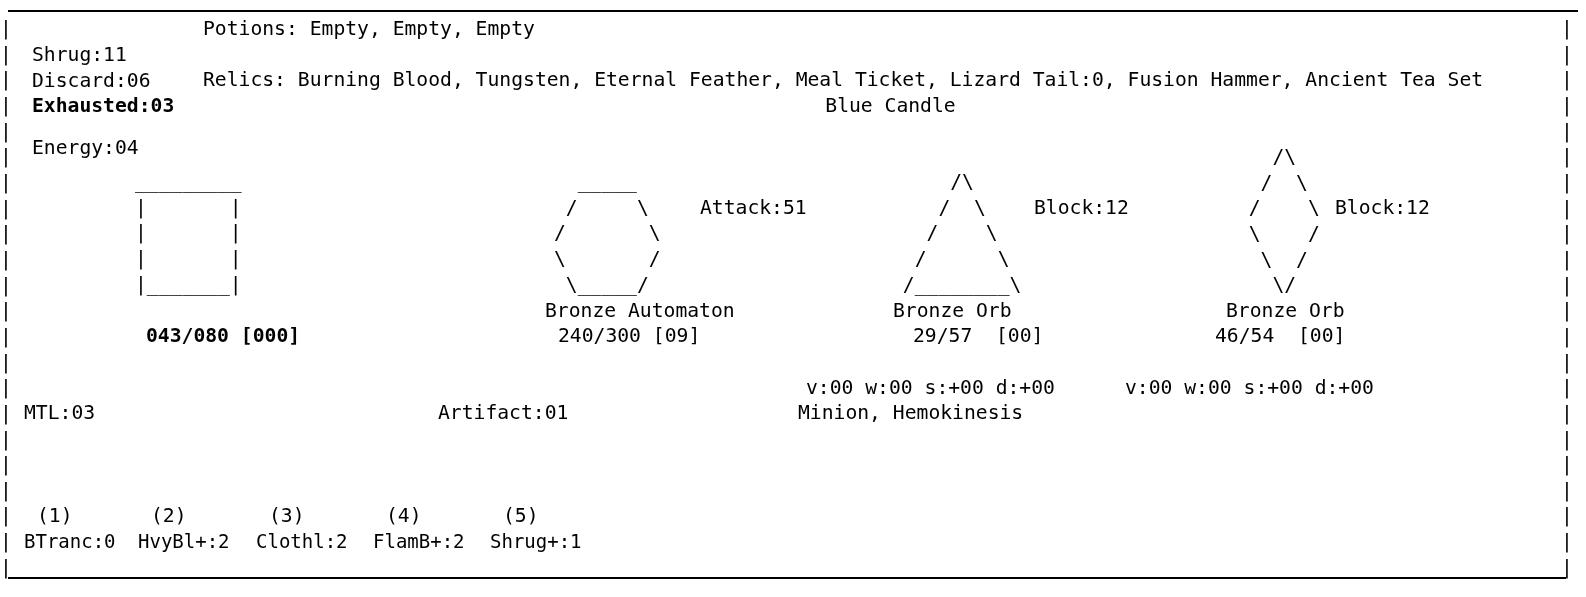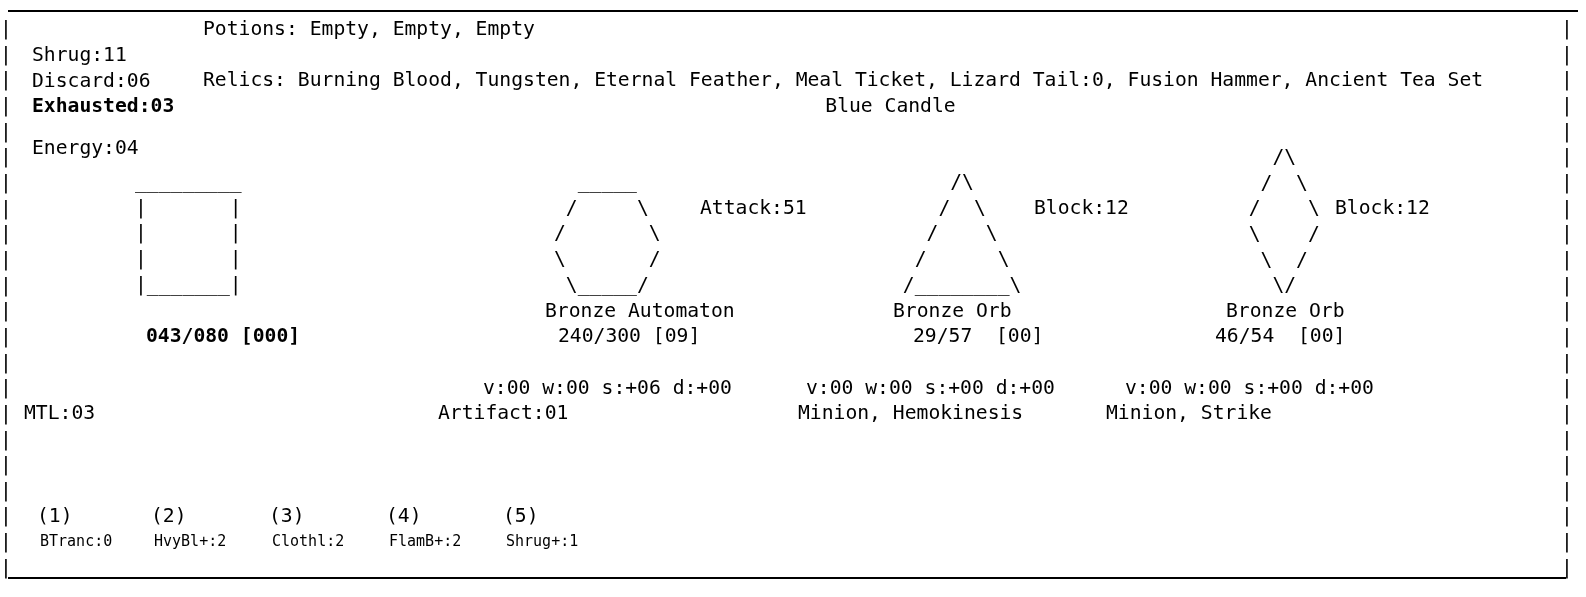--- a/index.html
+++ b/index.html
@@ -77,25 +77,24 @@
   .card .slot-line {
     font-family: "DejaVu Sans Mono", "Liberation Mono", monospace;
     font-size: 19.7px;
     line-height: 25.65px;
     color: #000;
     white-space: pre;
     padding-left: 13px;
   }
   .card .label-line {
     font-family: "DejaVu Sans Mono", "Liberation Mono", monospace;
-    font-size: 15px;
+    font-size: 19px;
     line-height: 25.65px;
     color: #000;
     white-space: pre;
-    margin-left: 16px;
   }
 </style>
 </head>
 <body>
 
 <div class="screen">
 
   <div class="hline top-line"></div>
   <div class="hline bottom-line"></div>
   <pre class="t pipes-left">|
@@ -160,21 +159,20 @@
   <pre class="t p-extra">MTL:03</pre>
 
   <pre class="t e1-art">  _____
  /     \
 /       \
 \       /
  \_____/</pre>
   <pre class="t e1-intent">Attack:51</pre>
   <pre class="t e1-name">Bronze Automaton</pre>
   <pre class="t e1-hp">240/300 [09]</pre>
-  <pre class="t e1-status">v:00 w:00 s:+06 d:+00</pre>
   <pre class="t e1-extra">Artifact:01</pre>
 
   <pre class="t e2-art">     /\
     /  \
    /    \
   /      \
  /________\</pre>
   <pre class="t e2-intent">Block:12</pre>
   <pre class="t e2-name">Bronze Orb</pre>
   <pre class="t e2-hp">29/57  [00]</pre>
@@ -184,21 +182,20 @@
   <pre class="t e3-art">    /\
    /  \
   /    \
   \    /
    \  /
     \/</pre>
   <pre class="t e3-intent">Block:12</pre>
   <pre class="t e3-name">Bronze Orb</pre>
   <pre class="t e3-hp">46/54  [00]</pre>
   <pre class="t e3-status">v:00 w:00 s:+00 d:+00</pre>
-  <pre class="t e3-extra">Minion, Strike</pre>
 
   <div class="card card-1">
     <div class="slot-line">(1)</div>
     <div class="label-line">BTranc:0</div>
   </div>
   <div class="card card-2">
     <div class="slot-line">(2)</div>
     <div class="label-line">HvyBl+:2</div>
   </div>
   <div class="card card-3">

